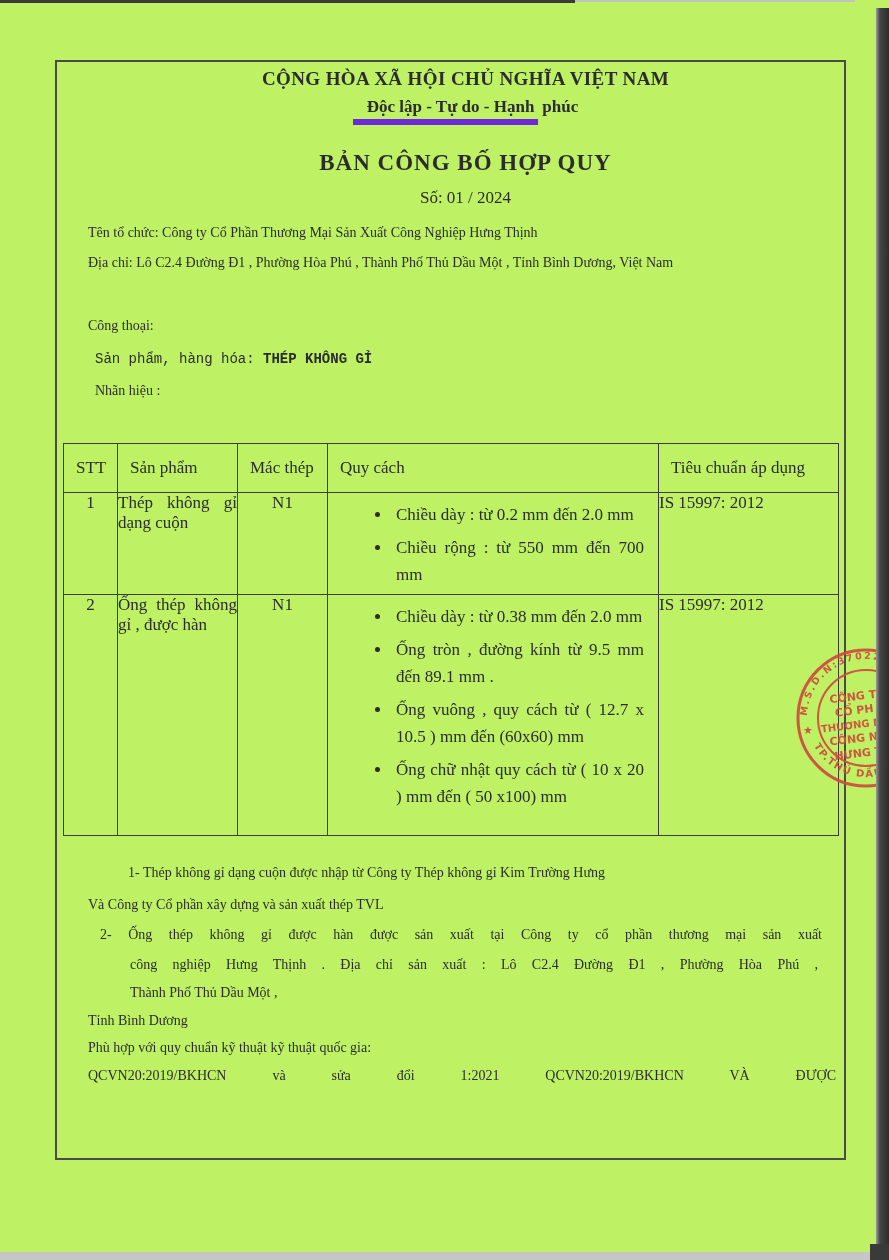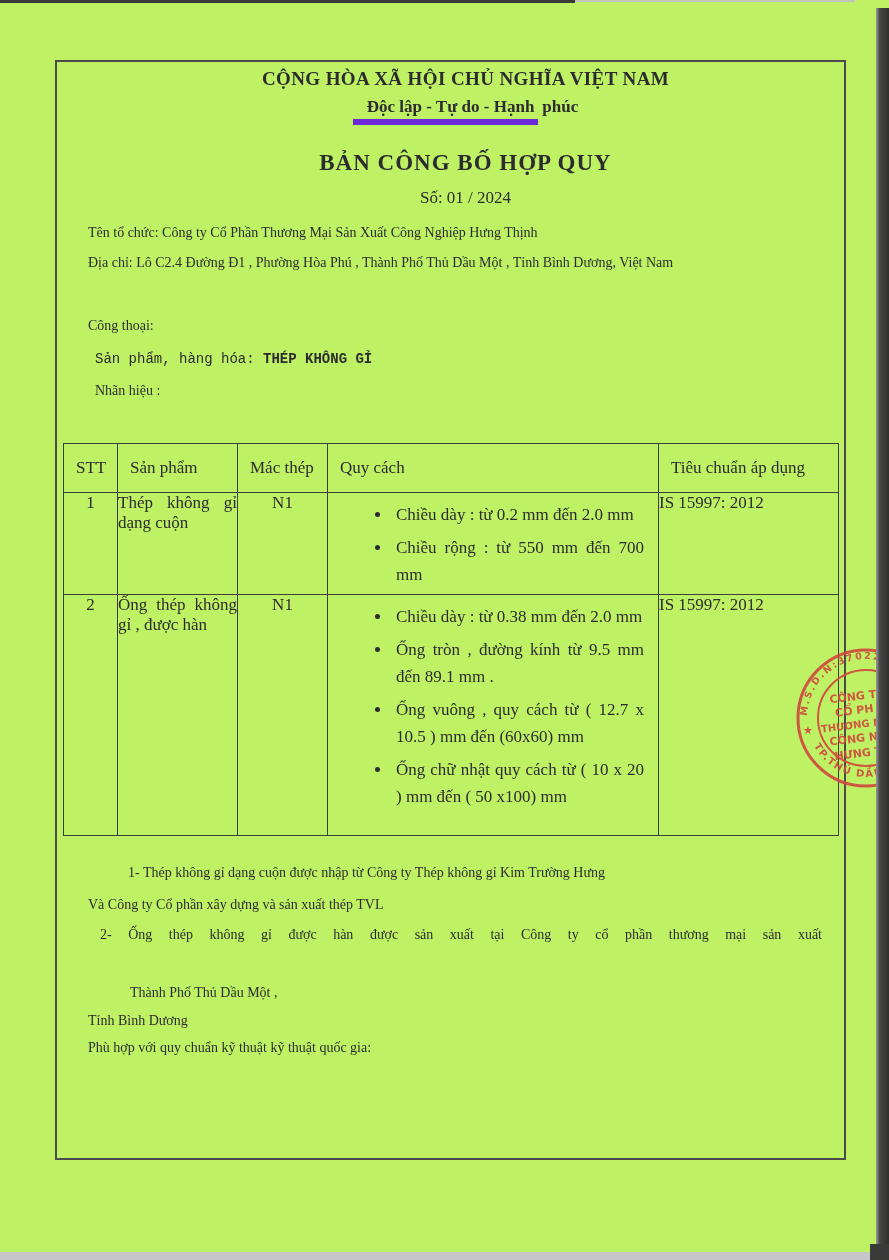--- a/index.html
+++ b/index.html
@@ -123,23 +123,25 @@
         </td>
         <td class="c-std">IS 15997: 2012</td>
       </tr>
     </tbody>
       </table>
   </div>
 
   <div class="line" style="left:100px; top:858px; width:725px;margin-left:28px;">1-  Thép không gỉ dạng cuộn được nhập từ Công ty Thép không gỉ Kim Trường Hưng</div>
   <div class="line" style="left:88px; top:890px;">Và Công ty Cổ phần xây dựng và sản xuất thép TVL</div>
   <div class="line just" style="left:100px; top:920px; width:722px;">2-  Ống thép không gỉ được hàn được sản xuất tại Công ty cổ phần thương mại sản xuất</div>
+  <div class="line just" style="left:130px; top:950px; width:688px;">công nghiệp Hưng Thịnh . Địa chỉ sản xuất : Lô C2.4 Đường Đ1 , Phường Hòa Phú ,</div>
   <div class="line" style="left:130px; top:978px;">Thành Phố Thủ Dầu Một ,</div>
   <div class="line" style="left:88px; top:1006px;text-align:right;">Tỉnh Bình Dương</div>
   <div class="line" style="left:88px; top:1033px;">Phù hợp với quy chuẩn kỹ thuật kỹ thuật quốc gia:</div>
+  <div class="line just" style="left:88px; top:1061px; width:748px;">QCVN20:2019/BKHCN và sửa đổi 1:2021 QCVN20:2019/BKHCN VÀ ĐƯỢC</div>
 
   <svg class="stamp" viewBox="0 0 109 175" width="109" height="175">
     <g fill="none" stroke="#d04a40">
       <circle cx="86" cy="83" r="68" stroke-width="3"></circle>
       <circle cx="86" cy="83" r="48" stroke-width="2"></circle>
     </g>
     <defs>
       <path id="sealTopArc" d="M 27 83 A 59 59 0 0 1 137.1 53.5"></path>
       <path id="sealBottomArc" d="M 33 108.9 A 59 59 0 0 0 137.1 112.5"></path>
     </defs>

